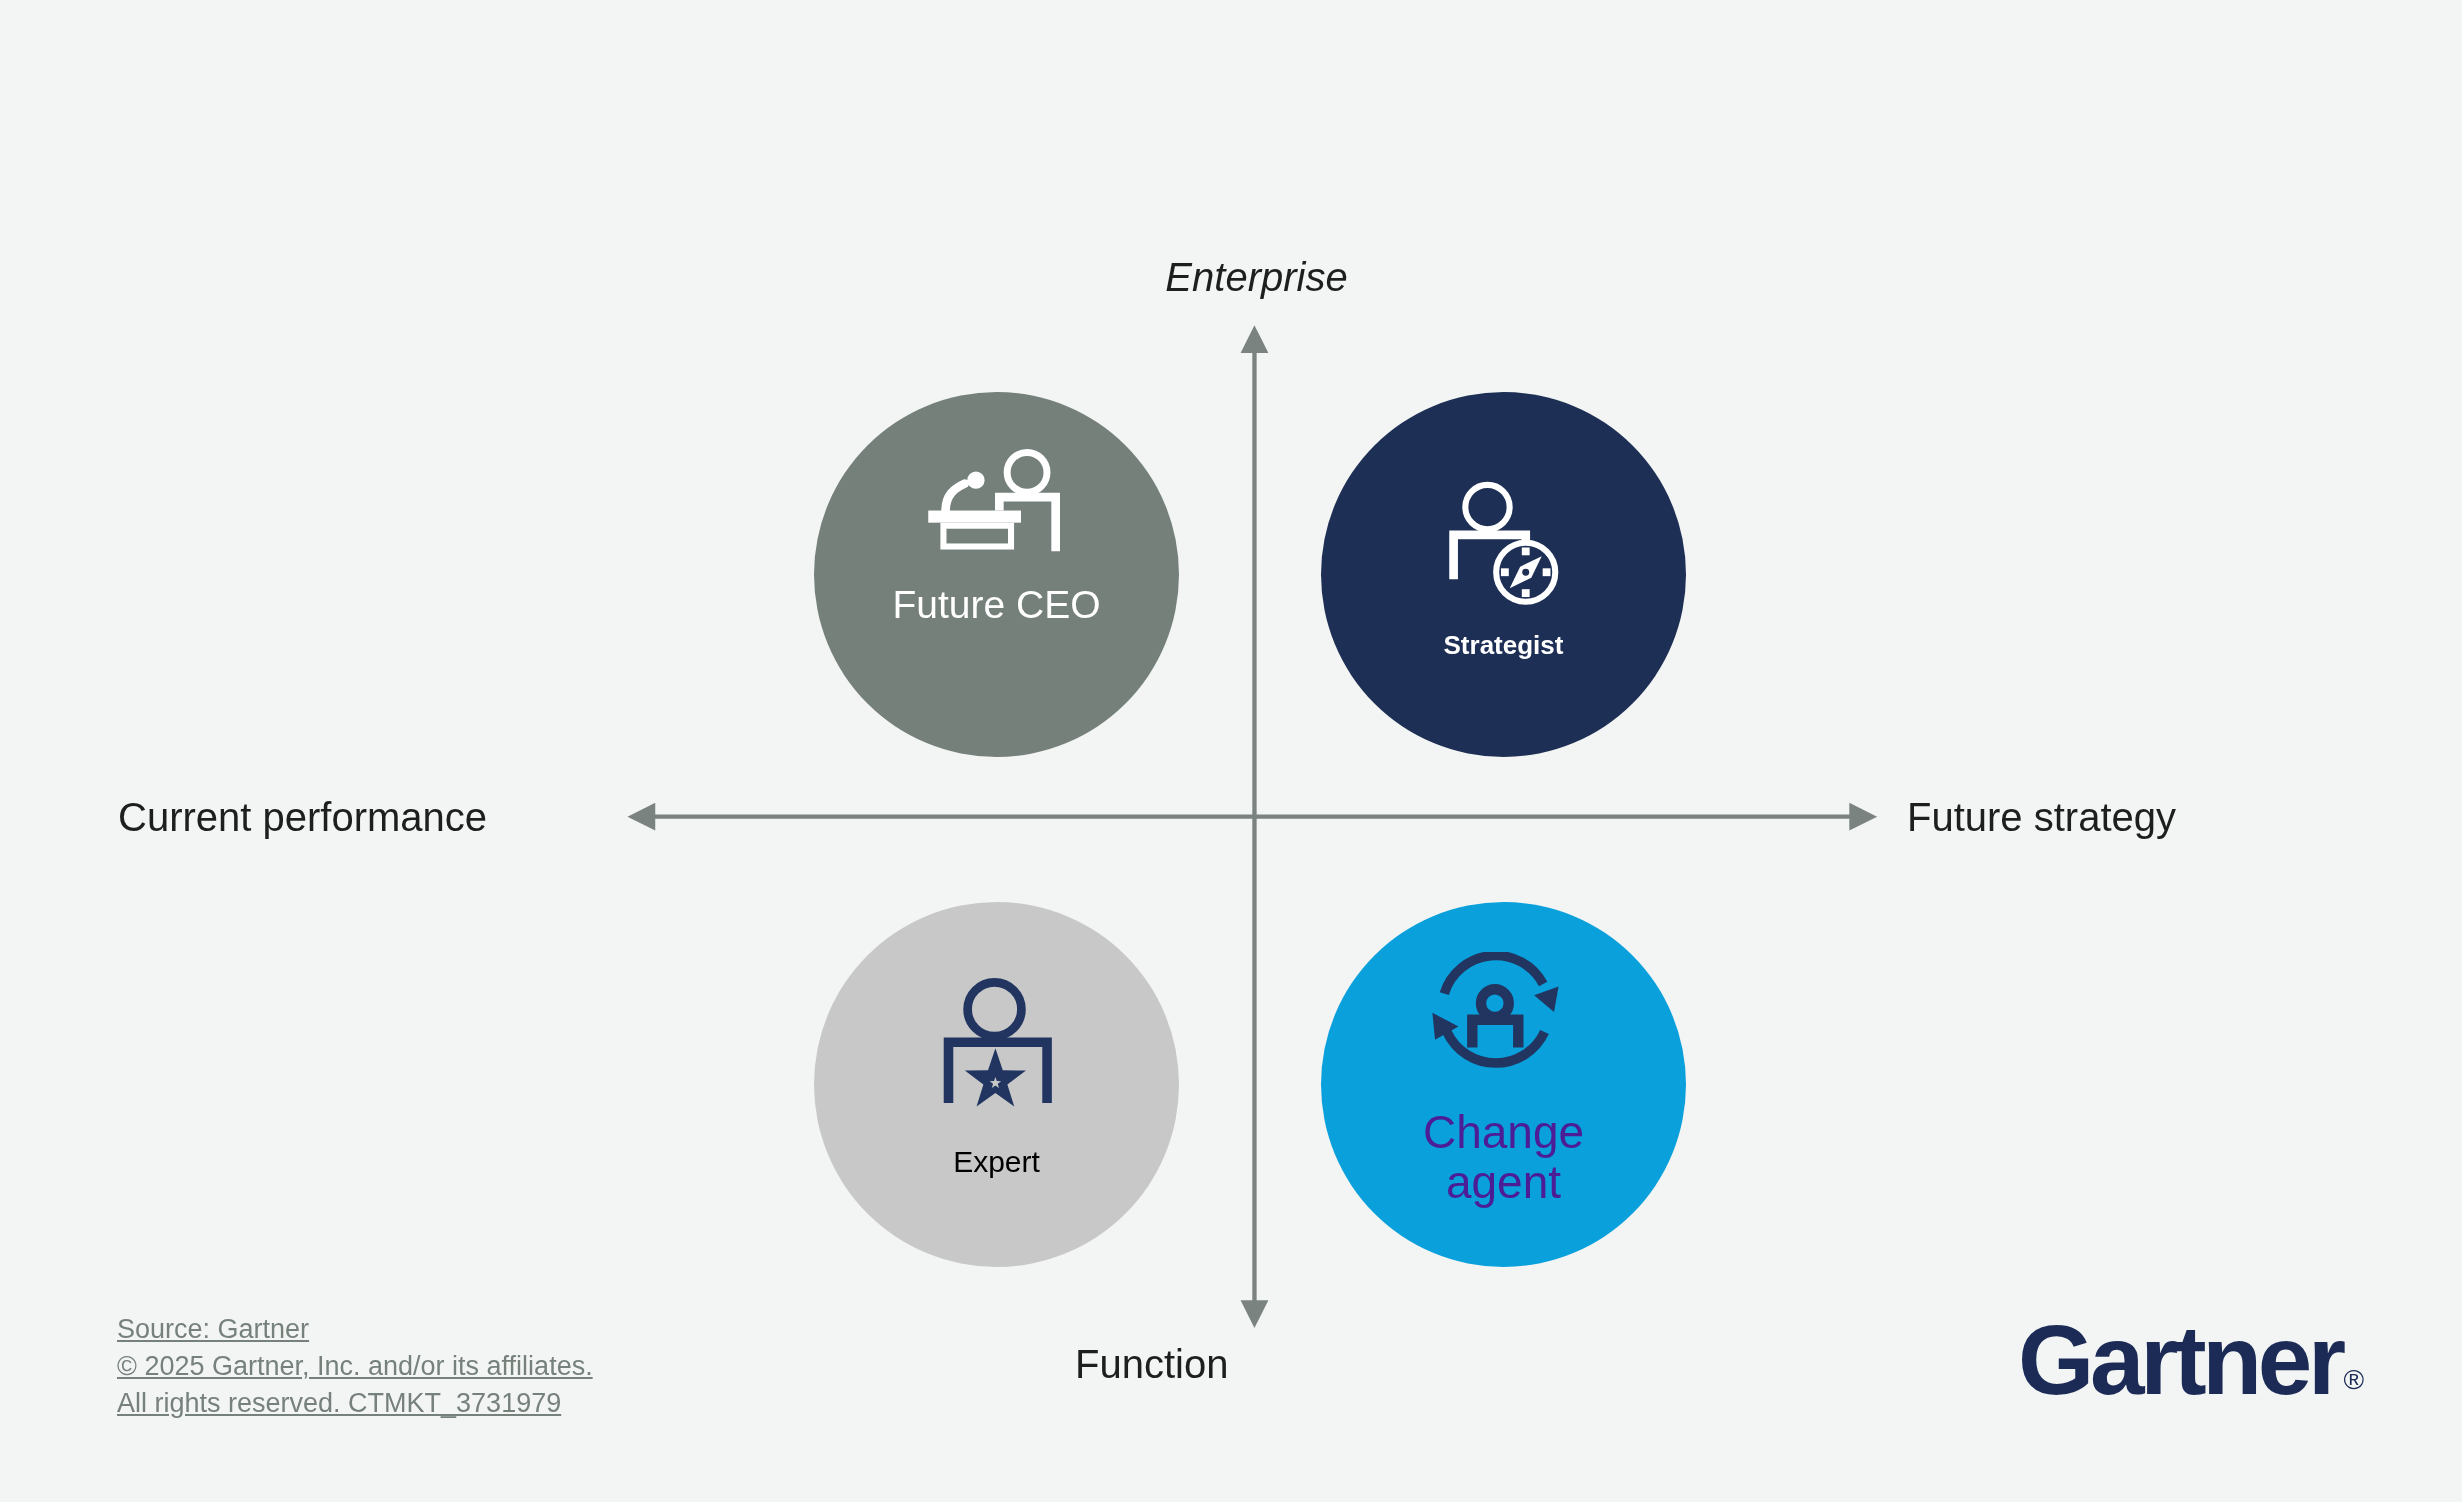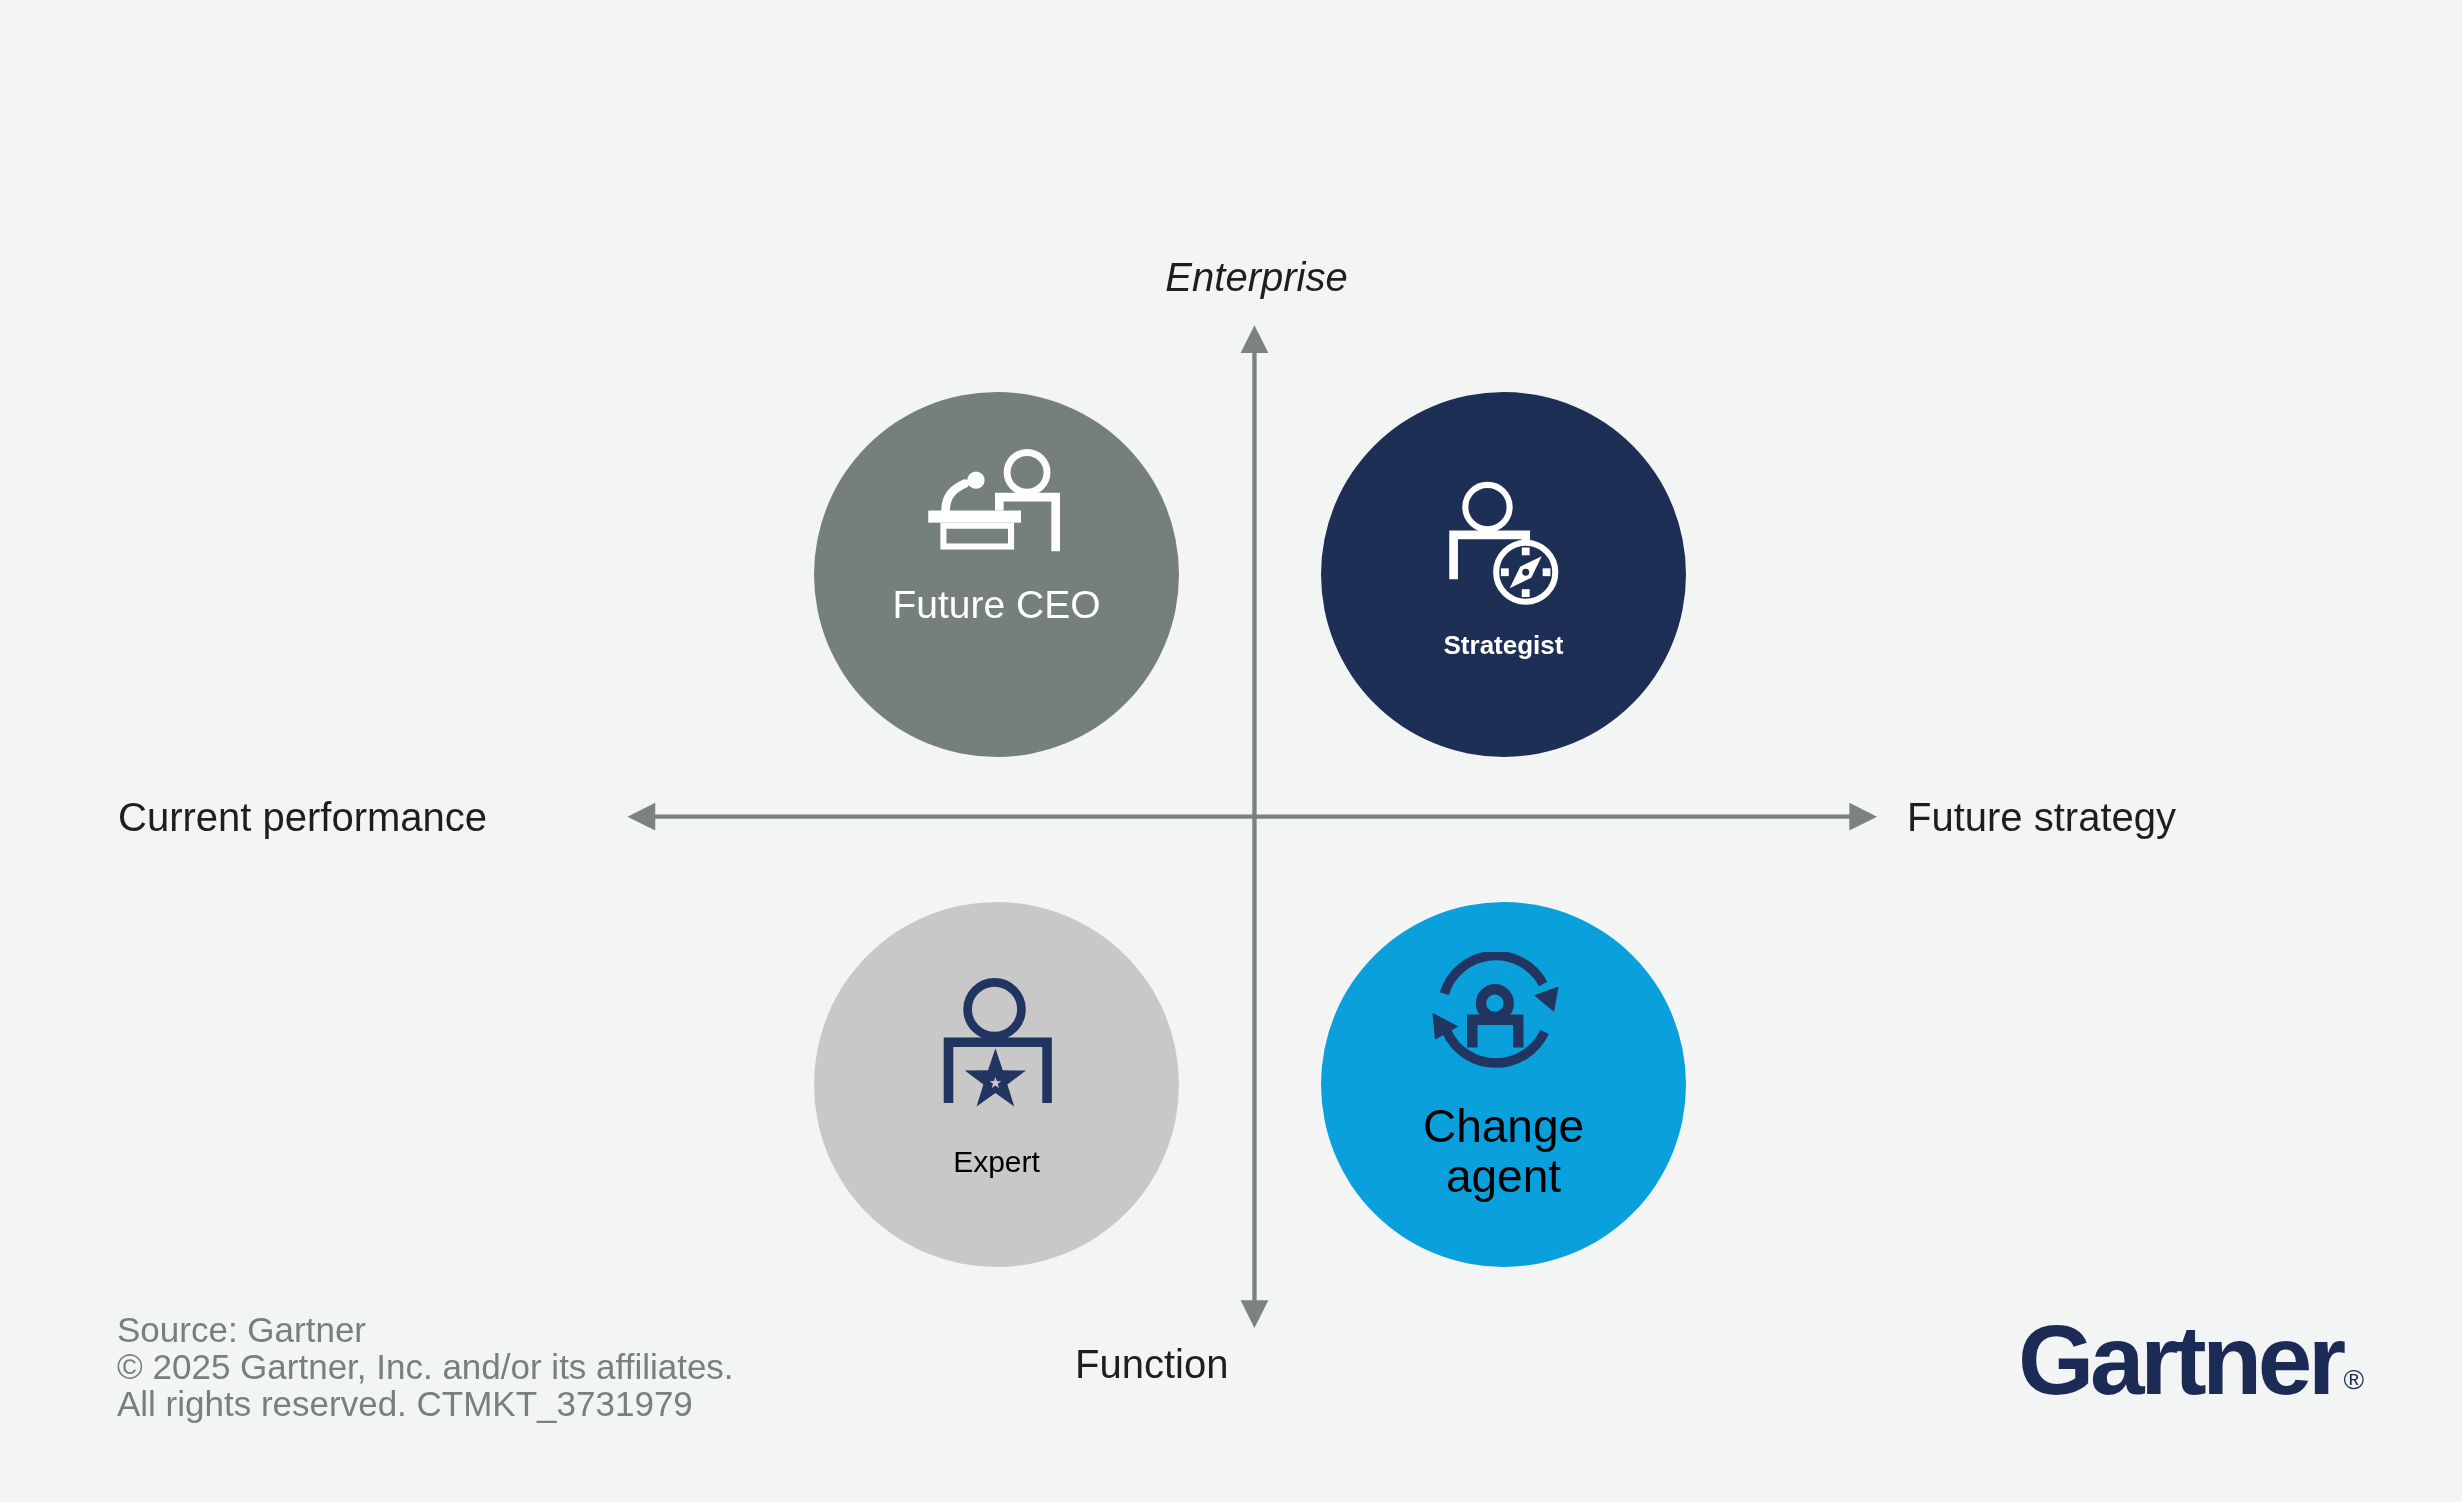--- a/index.html
+++ b/index.html
@@ -73,27 +73,28 @@
   .circle-label {
     position: absolute;
     left: 50%;
     transform: translateX(-50%);
     width: 243px;
     text-align: center;
   }
   .q-deputy .circle-label     { top: 190px; font-size: 39px; line-height: 46px; color: var(--white); width: 209px; }
   .q-strategist .circle-label { top: 231px; font-size: 26px; line-height: 45px; font-weight: 700; color: var(--white); }
   .q-expert .circle-label     { top: 233px; font-size: 30px; line-height: 53px; color: #000000; }
-  .q-change .circle-label     { top: 199px; font-size: 46px; line-height: 50px; color: #000000; width: 217px; }
+  .q-change .circle-label     { top: 205px; font-size: 46px; line-height: 50px; color: #4c1d95; width: 217px; }
   .source {
     position: absolute;
     left: 117px; top: 1311px;
-    font-size: 35px;
+    font-size: 27px;
     line-height: 37px;
     color: var(--muted-gray);
+    text-decoration: underline;
   }
   .logo {
     position: absolute;
     left: 2018px; top: 1304px;
     font-size: 98px;
     font-weight: 700;
     letter-spacing: -4.3px;
     color: var(--navy);
     white-space: nowrap;
   }

